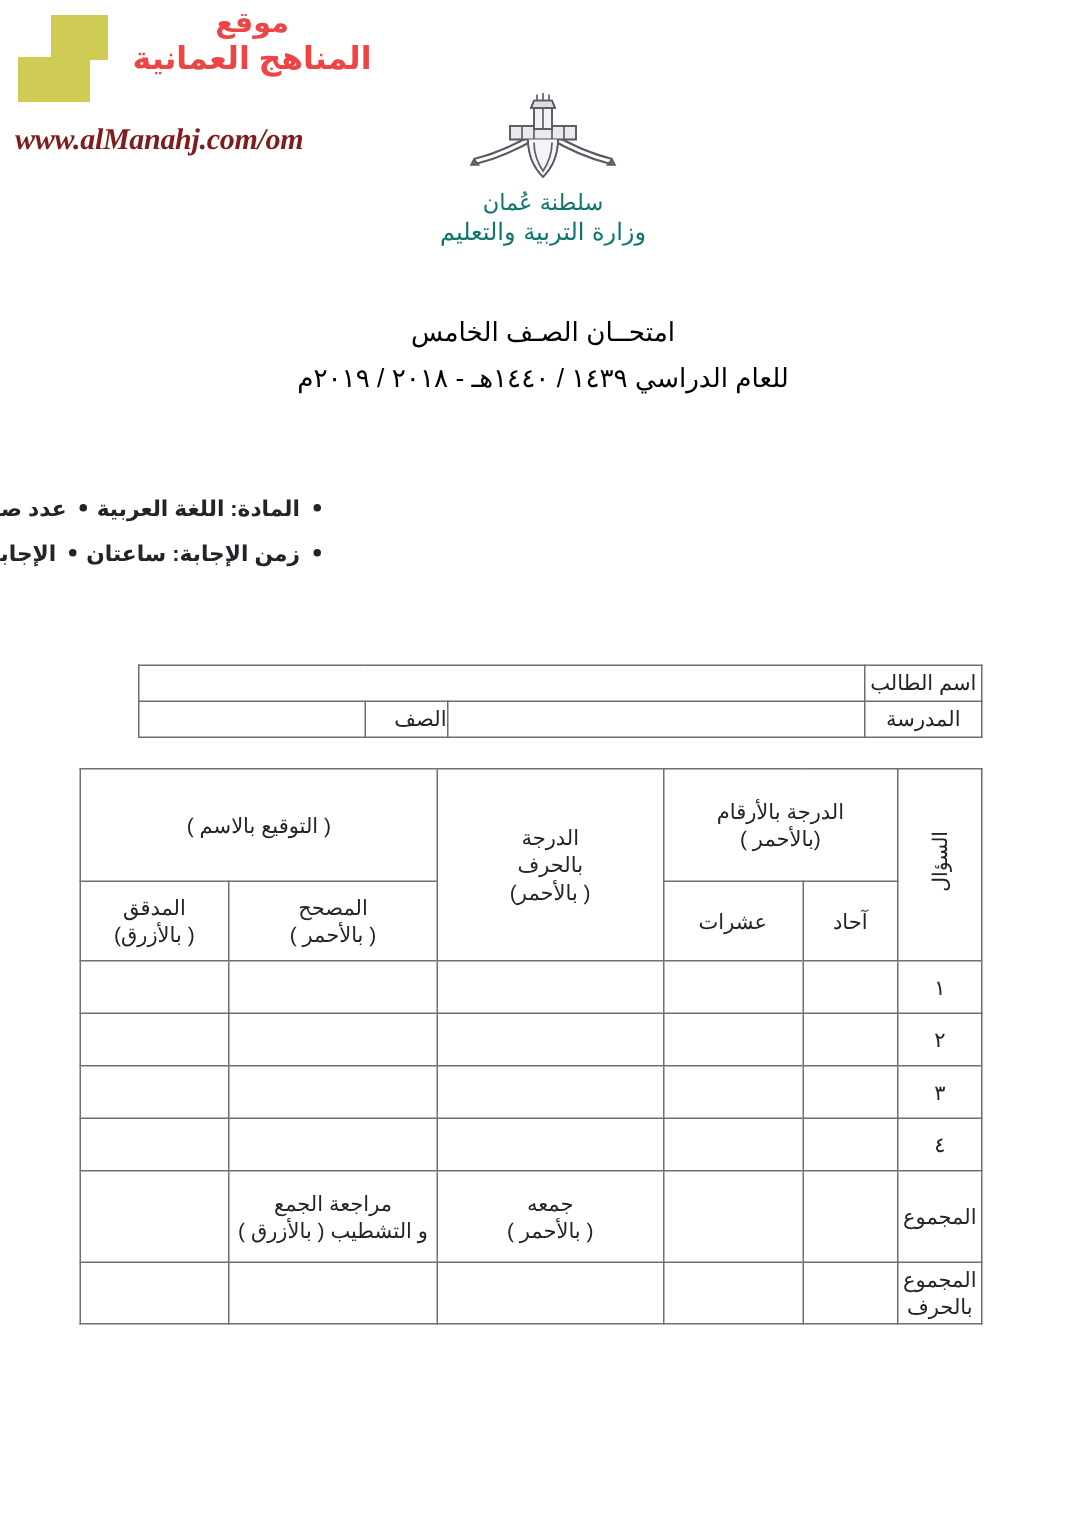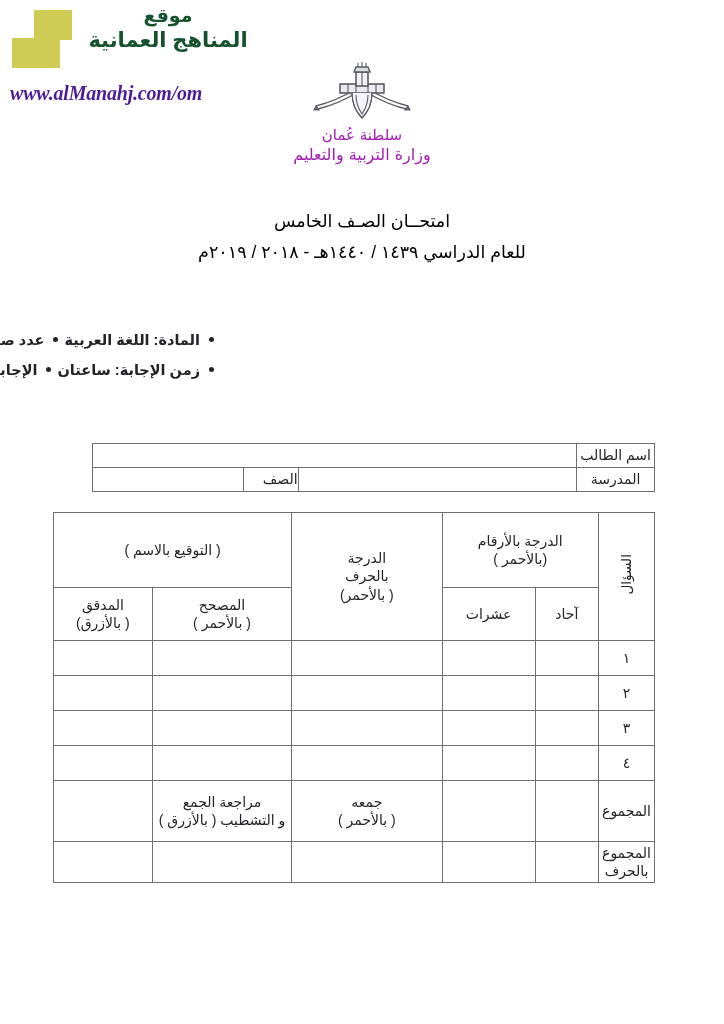--- a/index.html
+++ b/index.html
@@ -48,54 +48,54 @@
     top: 28px;
     width: 48px;
     height: 30px;
   }
   .wm-text {
     position: absolute;
     left: 62px;
     top: 0px;
     width: 196px;
     text-align: center;
-    color: #14532d;
+    color: #ef4444;
     font-weight: bold;
     direction: rtl;
     line-height: 1.22;
   }
   .wm-l1 { font-size: 19px; }
   .wm-l2 { font-size: 21px; }
   .wm-url {
     position: absolute;
     left: 2px;
     top: 78px;
     width: 250px;
     font-family: "Liberation Serif", "DejaVu Serif", serif;
     font-weight: bold;
     font-style: italic;
     font-size: 20px;
-    color: #4c1d95;
+    color: #7f1d1d;
     letter-spacing: -0.2px;
     white-space: nowrap;
   }
 
   
   #emblem {
     position: absolute;
     left: 262px;
     top: 62px;
     width: 200px;
     height: 130px;
     text-align: center;
   }
   #emblem svg { display: block; margin: 0 auto; }
   .emblem-caption {
     direction: rtl;
-    color: #a21caf;
+    color: #0f766e;
     font-size: 15px;
     line-height: 1.25;
     font-family: "DejaVu Sans", sans-serif;
     margin-top: 2px;
     letter-spacing: 0.5px;
   }
   .emblem-caption .cap2 { font-size: 16px; }
 
   
   #title-block {

